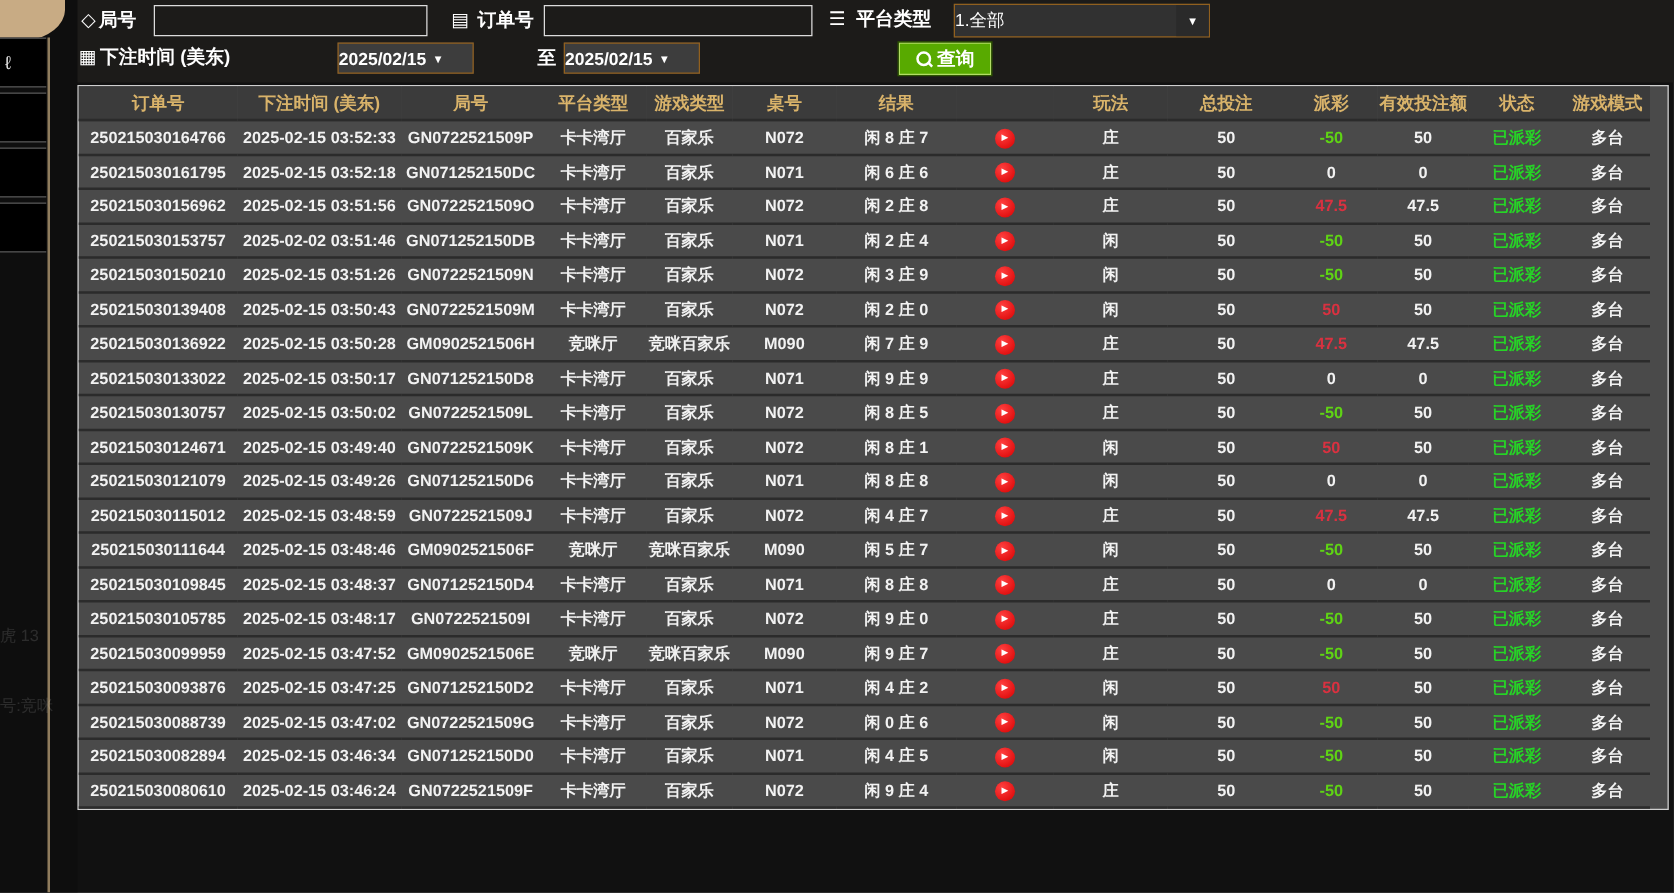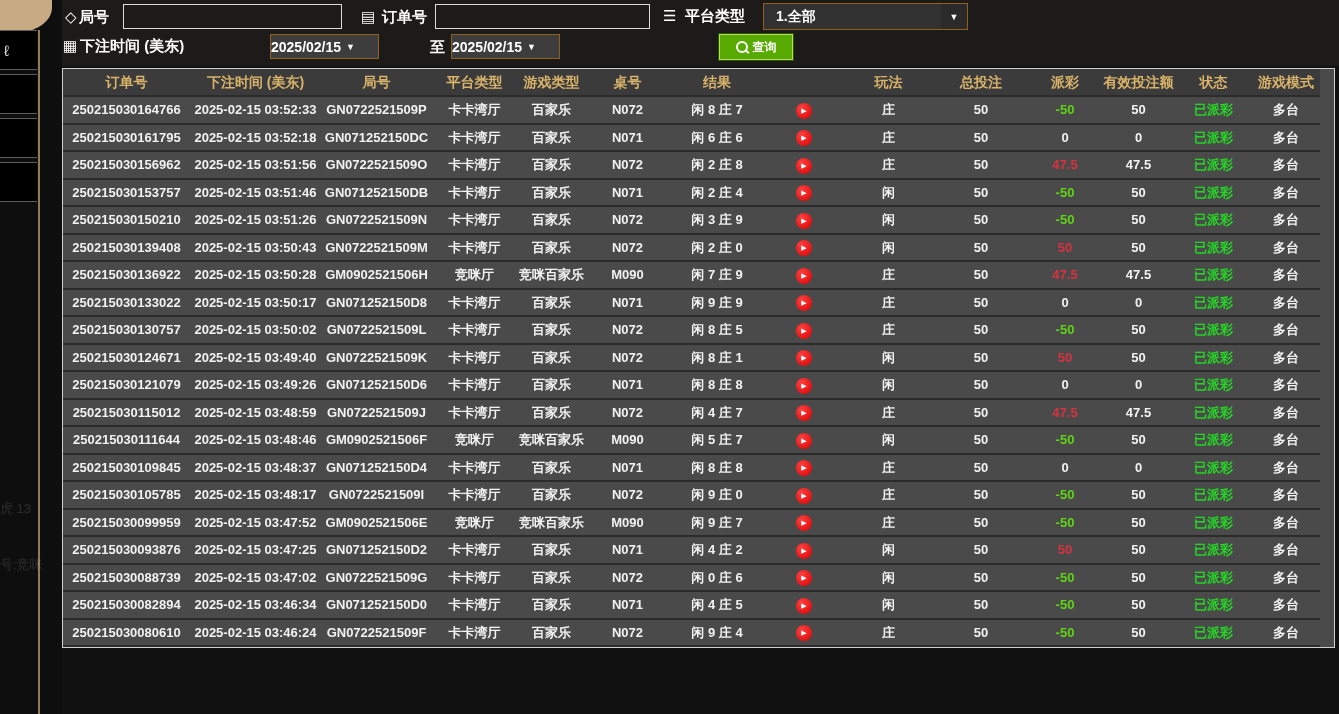--- a/index.html
+++ b/index.html
@@ -21,25 +21,25 @@
   .f-label { position:absolute; color:#fff; font-weight:700; font-size:15px; line-height:26px; white-space:nowrap; }
   .f-icon { position:absolute; color:#fff; font-size:15px; line-height:26px; }
   .f-input { position:absolute; height:25px; background:transparent; border:1px solid #dcdcdc; color:#fff;
              font-size:13px; padding:0 5px; outline:none; }
   .dd-box { position:absolute; height:25px; background:#3d3d3d; border:1px solid #91601f; color:#fff;
             font-weight:700; font-size:14px; display:flex; align-items:center; 
             gap:5px; cursor:pointer; }
   .dd-arrow { font-size:9px; color:#fff; }
   .plat-box { position:absolute; height:27px; background:#313131; border:1px solid #91601f; color:#fff;
               font-size:14px; display:flex; align-items:center; cursor:pointer; }
-  .plat-box .val { flex:1; padding-left:12px;font-weight:bold; }
+  .plat-box .val { flex:1; padding-left:0; }
   .plat-box .arr { width:26px; text-align:center; font-size:9px; background:#2a2a2a; align-self:stretch;
                    display:flex; align-items:center; justify-content:center; }
   .query-btn { position:absolute; left:657px; top:34px; width:74px; height:26px; background:#58aa00;
-               border:1px solid #b2dd66; outline:1px solid #2c5500; color:#fff; font-weight:700; font-size:12px;
+               border:1px solid #b2dd66; outline:1px solid #2c5500; color:#fff; font-weight:700; font-size:15px;
                display:flex; align-items:center; justify-content:center; gap:4px; cursor:pointer; }
   .mag { position:relative; width:13px; height:13px; display:inline-block; }
   .mag::before { content:''; position:absolute; width:8px; height:8px; border:2px solid #fff; border-radius:50%; left:0; top:0; }
   .mag::after { content:''; position:absolute; width:2px; height:5px; background:#fff; transform:rotate(-45deg); left:10px; top:8px; }
 
   
   .bet-table { position:absolute; left:62px; top:68px; width:1273px; border:1px solid #cfcfcf; background:#4a4a4a; }
   .tr { display:grid; grid-template-columns:127px 131px 111px 85px 69px 83px 96px 78px 91px 94px 74px 73px 77px 68px; }
   .td { height:27.5px; line-height:25.5px; border-bottom:2px solid #2b2b2b; text-align:center;
         font-size:13px; color:#f2f2f2; font-weight:600; white-space:nowrap; overflow:hidden; }
@@ -165,21 +165,21 @@
       <div class="td"><span class="play-icon">▶</span></div>
       <div class="td">庄</div>
       <div class="td num">50</div>
       <div class="td pos">47.5</div>
       <div class="td num">47.5</div>
       <div class="td status">已派彩</div>
       <div class="td">多台</div>
     </div>
     <div class="tr">
       <div class="td">250215030153757</div>
-      <div class="td">2025-02-15 03:51:46</div>
+      <div class="td">2025-02-02 03:51:46</div>
       <div class="td">GN071252150DB</div>
       <div class="td">卡卡湾厅</div>
       <div class="td">百家乐</div>
       <div class="td">N071</div>
       <div class="td result">闲 2 庄 4</div>
       <div class="td"><span class="play-icon">▶</span></div>
       <div class="td">闲</div>
       <div class="td num">50</div>
       <div class="td neg">-50</div>
       <div class="td num">50</div>

